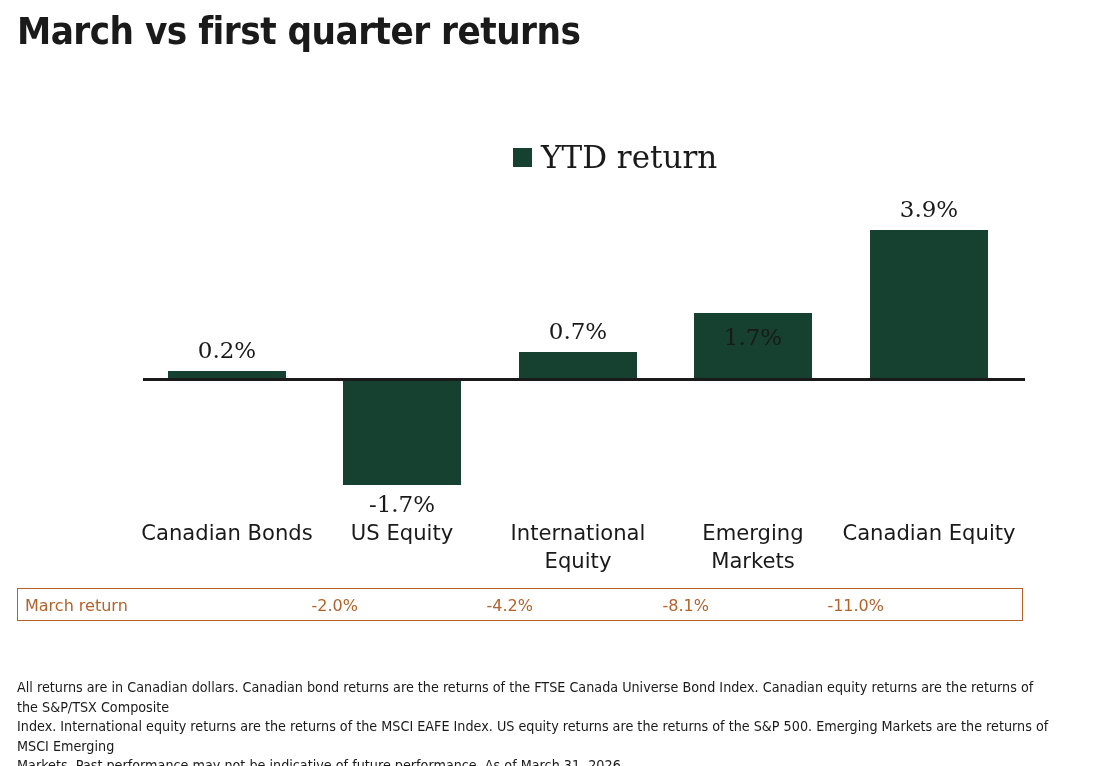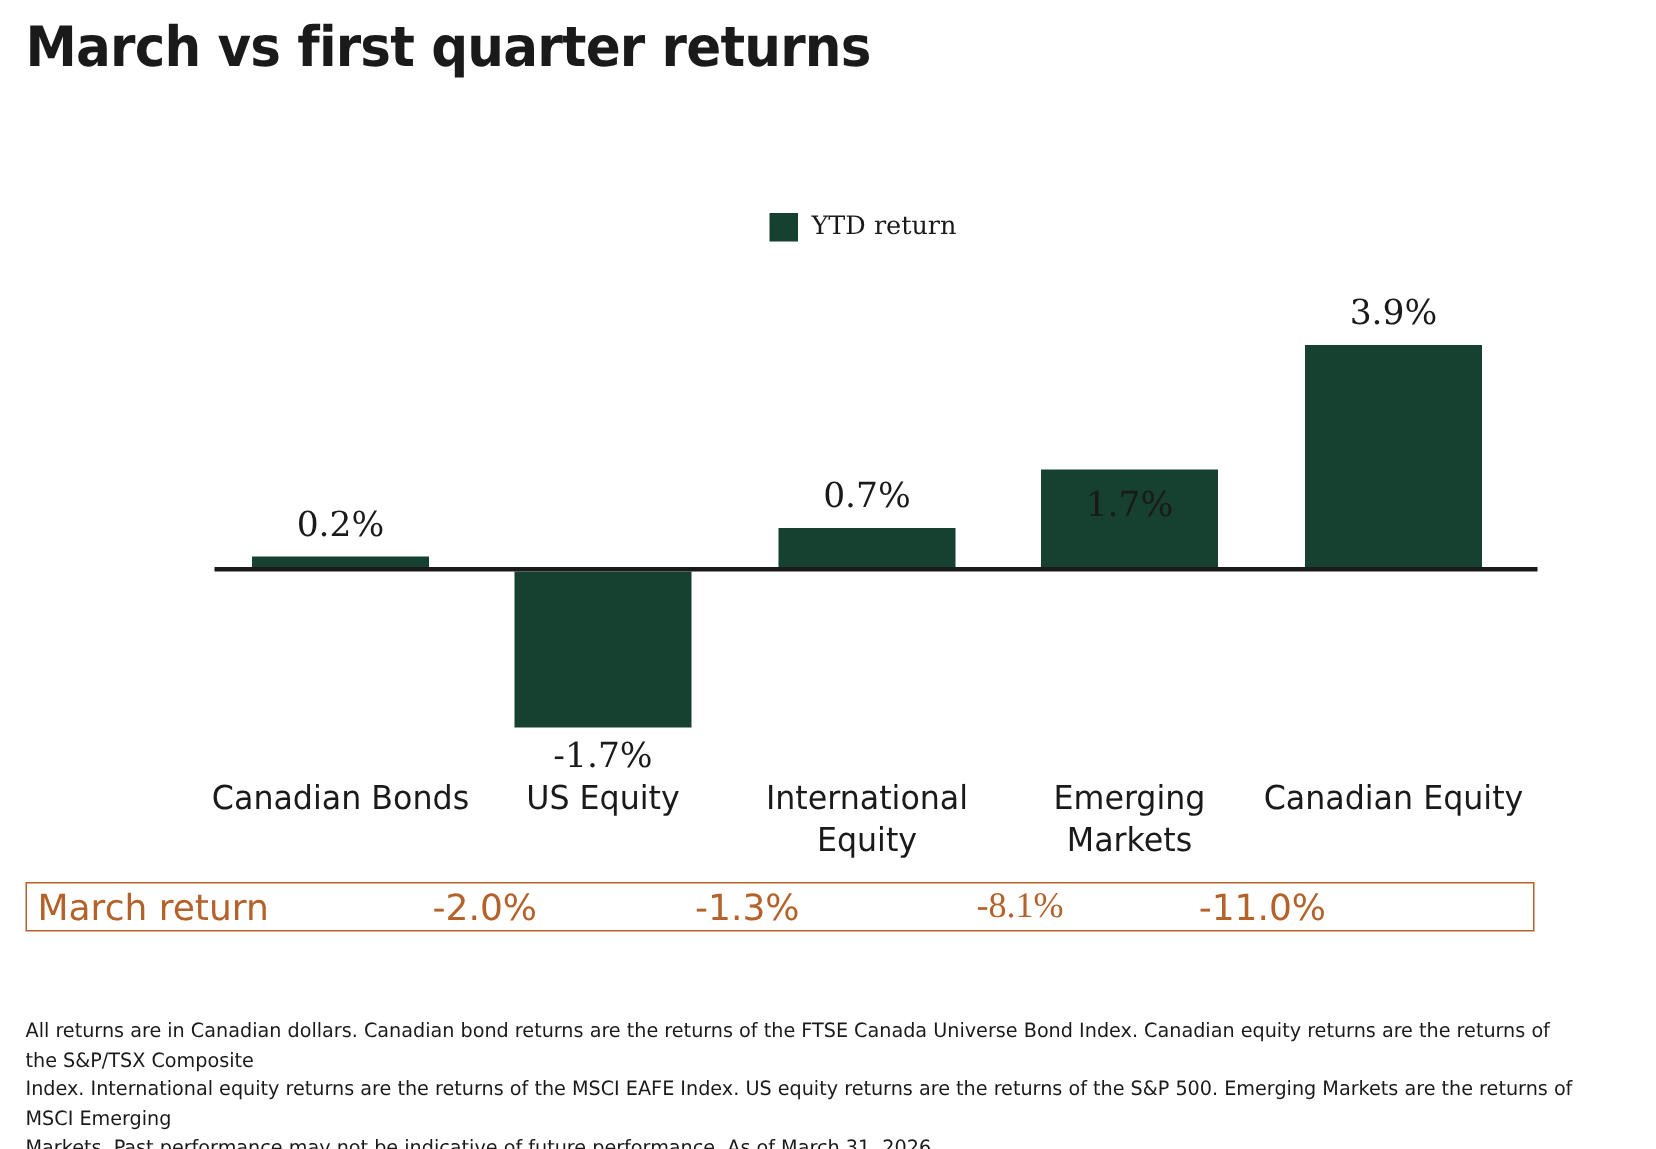--- a/index.html
+++ b/index.html
@@ -41,21 +41,21 @@
     gap: 9px;
   }
   #legend .swatch {
     width: 19px;
     height: 19px;
     background: #16402f;
     display: block;
   }
   #legend .legend-label {
     font-family: "DejaVu Serif", "Liberation Serif", serif;
-    font-size: 17px;
+    font-size: 31px;
     color: #1a1a1a;
     line-height: 1;
     font-weight: normal;
   }
 
   
   #plot {
     position: absolute;
     left: 0;
     top: 0;
@@ -100,21 +100,21 @@
     width: 1006px;
     height: 33px;
     border: 1px solid #b5622a;
     box-sizing: border-box;
   }
   #march-row .cell {
     position: absolute;
     top: 50%;
     transform: translateY(-50%);
     font-family: "DejaVu Sans", "Liberation Sans", sans-serif;
-    font-size: 24px;
+    font-size: 16px;
     color: #b5622a;
     white-space: nowrap;
   }
   #march-row .cell.label {
     left: 7px;
     text-align: left;
   }
   #march-row .cell.val {
     text-align: right;
   }
@@ -181,22 +181,22 @@
   <div class="cat-label" style="left:834px; top:519px; width:190px;">
     <span>Canadian Equity</span>
   </div>
 
 </div>
 
 <div id="march-row">
   <span class="cell label">March return</span>
 
   <span class="cell val" style="left:150px; width:190px;">-2.0%</span>
-  <span class="cell val" style="left:325px; width:190px;">-1.3%</span>
-  <span class="cell val" style="left:501px; width:190px;font-family:Liberation Serif, serif;">-8.1%</span>
+  <span class="cell val" style="left:325px; width:190px;">-4.2%</span>
+  <span class="cell val" style="left:501px; width:190px;">-8.1%</span>
   <span class="cell val" style="left:676px; width:190px;">-11.0%</span>
 </div>
 
 <div id="footnote">
   <span class="line">All returns are in Canadian dollars. Canadian bond returns are the returns of the FTSE Canada Universe Bond Index. Canadian equity returns are the returns of the S&amp;P/TSX Composite</span>
   <span class="line">Index. International equity returns are the returns of the MSCI EAFE Index. US equity returns are the returns of the S&amp;P 500. Emerging Markets are the returns of MSCI Emerging</span>
   <span class="line">Markets. Past performance may not be indicative of future performance. As of March 31, 2026</span>
 
 </div>
 

